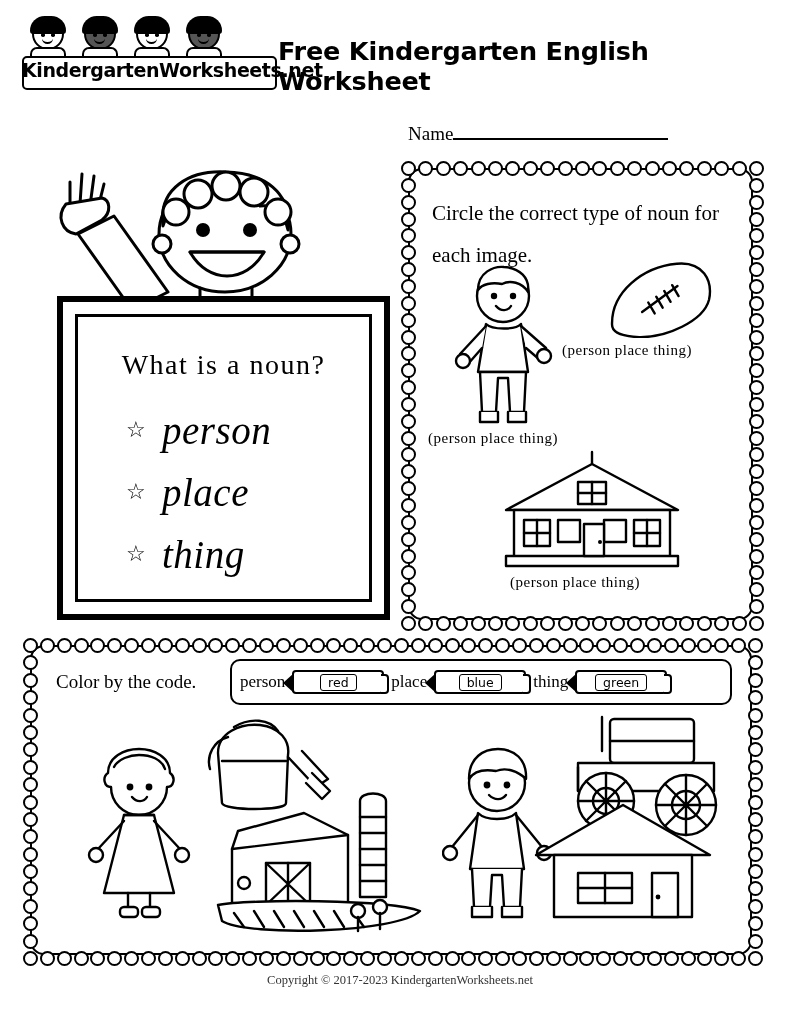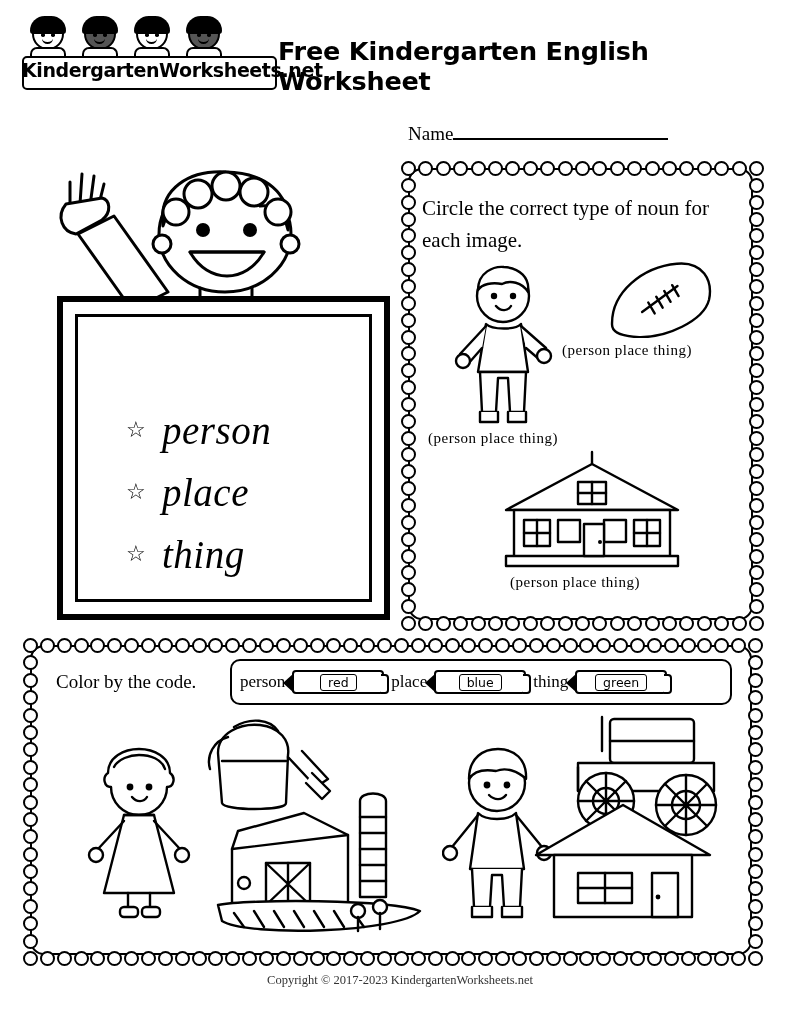--- a/index.html
+++ b/index.html
@@ -193,24 +193,24 @@
     border: 2.2px solid #000;
     border-radius: 50%;
     background: #fff;
   }
   .q2box {
     left: 408px; top: 168px;
     width: 345px; height: 452px;
   }
   .q2-instr {
     position: absolute;
-    left: 12px; top: 22px;
+    left: 22px; top: 22px;
     width: 300px;
     font-size: 21px;
-    line-height: 32px;
+    line-height: 42px;
     font-family: "Liberation Serif", serif;
   }
   .choices {
     font-size: 15px;
     font-family: "Liberation Serif", serif;
     letter-spacing: 0.5px;
     white-space: nowrap;
   }
   .q2-c1 { position: absolute; left: 152px; top: 172px; }
   .q2-c2 { position: absolute; left: 18px;  top: 260px; }
@@ -376,20 +376,21 @@
     <path d="M160 128 L160 150 M212 128 L212 152"></path>
     <path d="M128 180 C132 156 148 146 164 148 C176 162 196 162 208 148 C228 150 244 160 248 180" fill="#fff"></path>
 
     <path d="M248 156 C266 148 286 152 288 164 C290 176 272 182 254 180" fill="#fff"></path>
     <path d="M262 160 L262 176 M272 158 L272 176 M282 160 L281 174"></path>
   </svg>
 </div>
 
 <div class="board-outer">
   <div class="board-inner">
+    <div class="board-q">What is a noun?</div>
     <div class="board-list">
       <div class="board-item">
         <span class="star">☆</span>
         <span class="board-word">person</span>
       </div>
       <div class="board-item">
         <span class="star">☆</span>
         <span class="board-word">place</span>
       </div>
       <div class="board-item">

